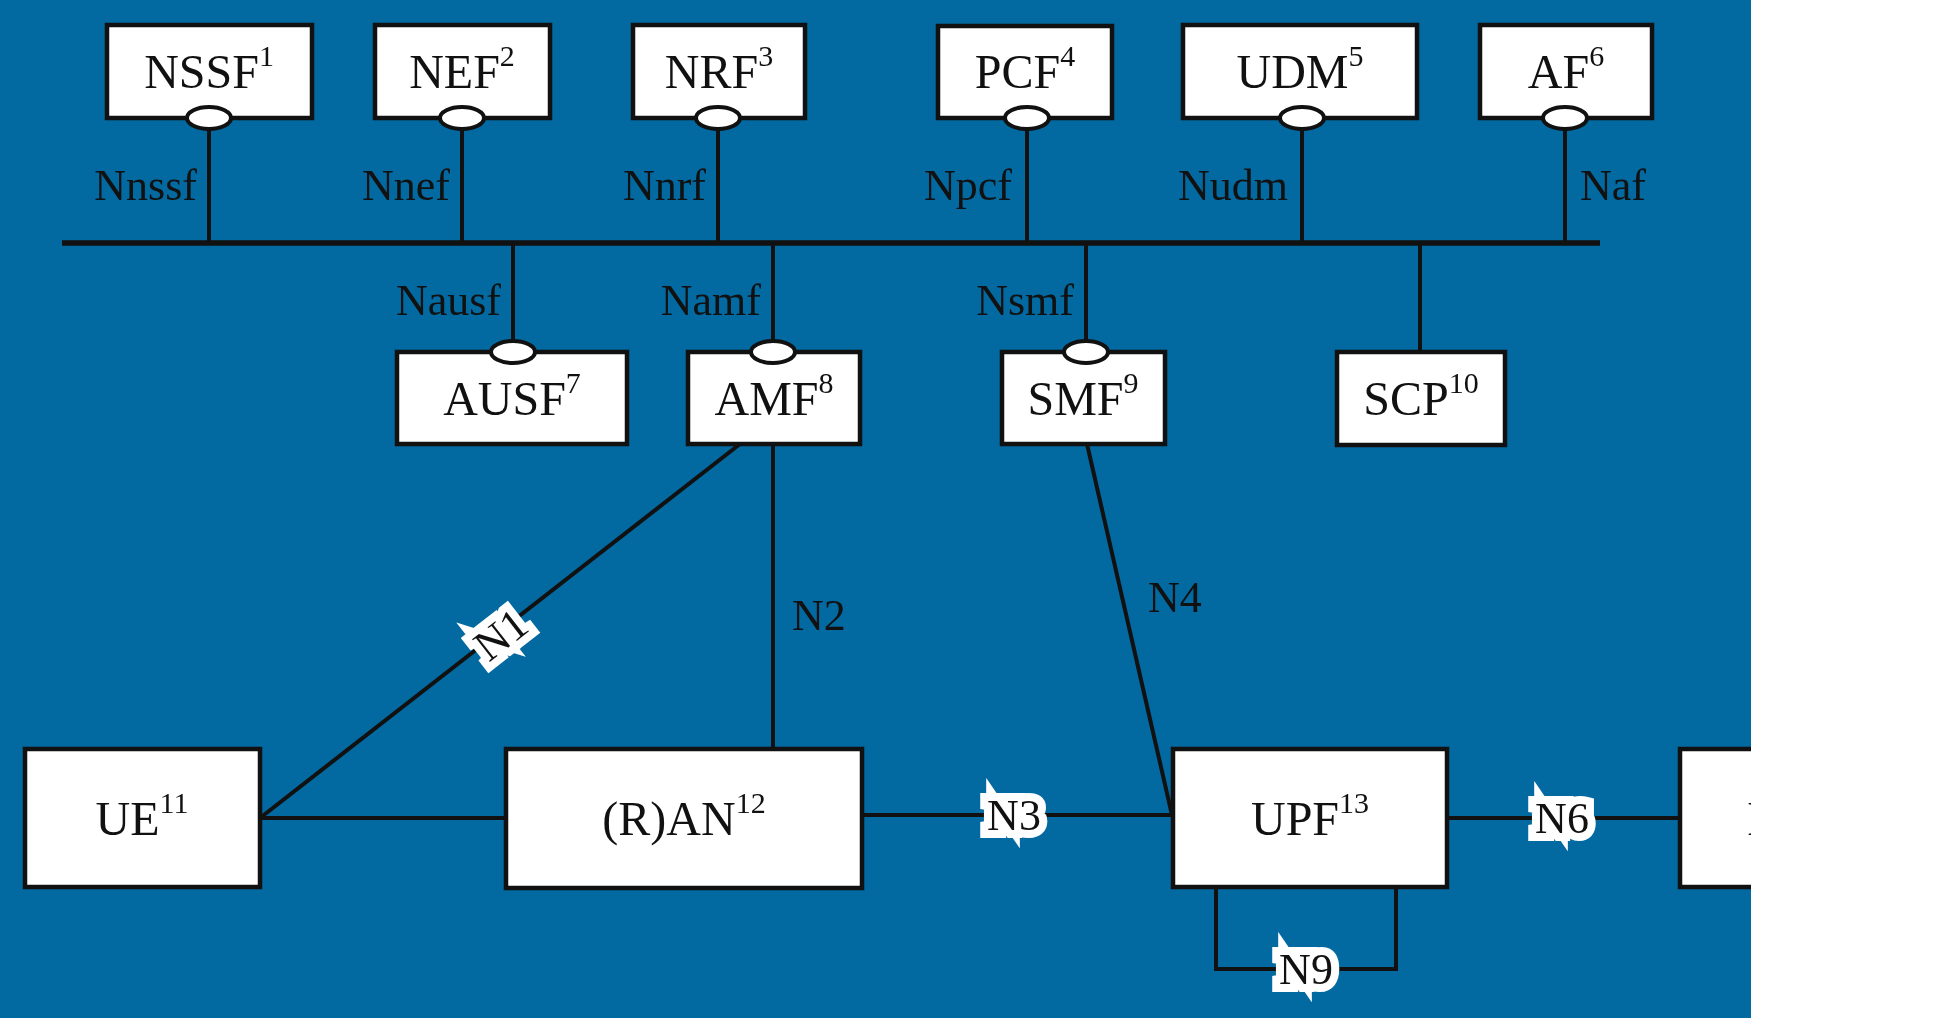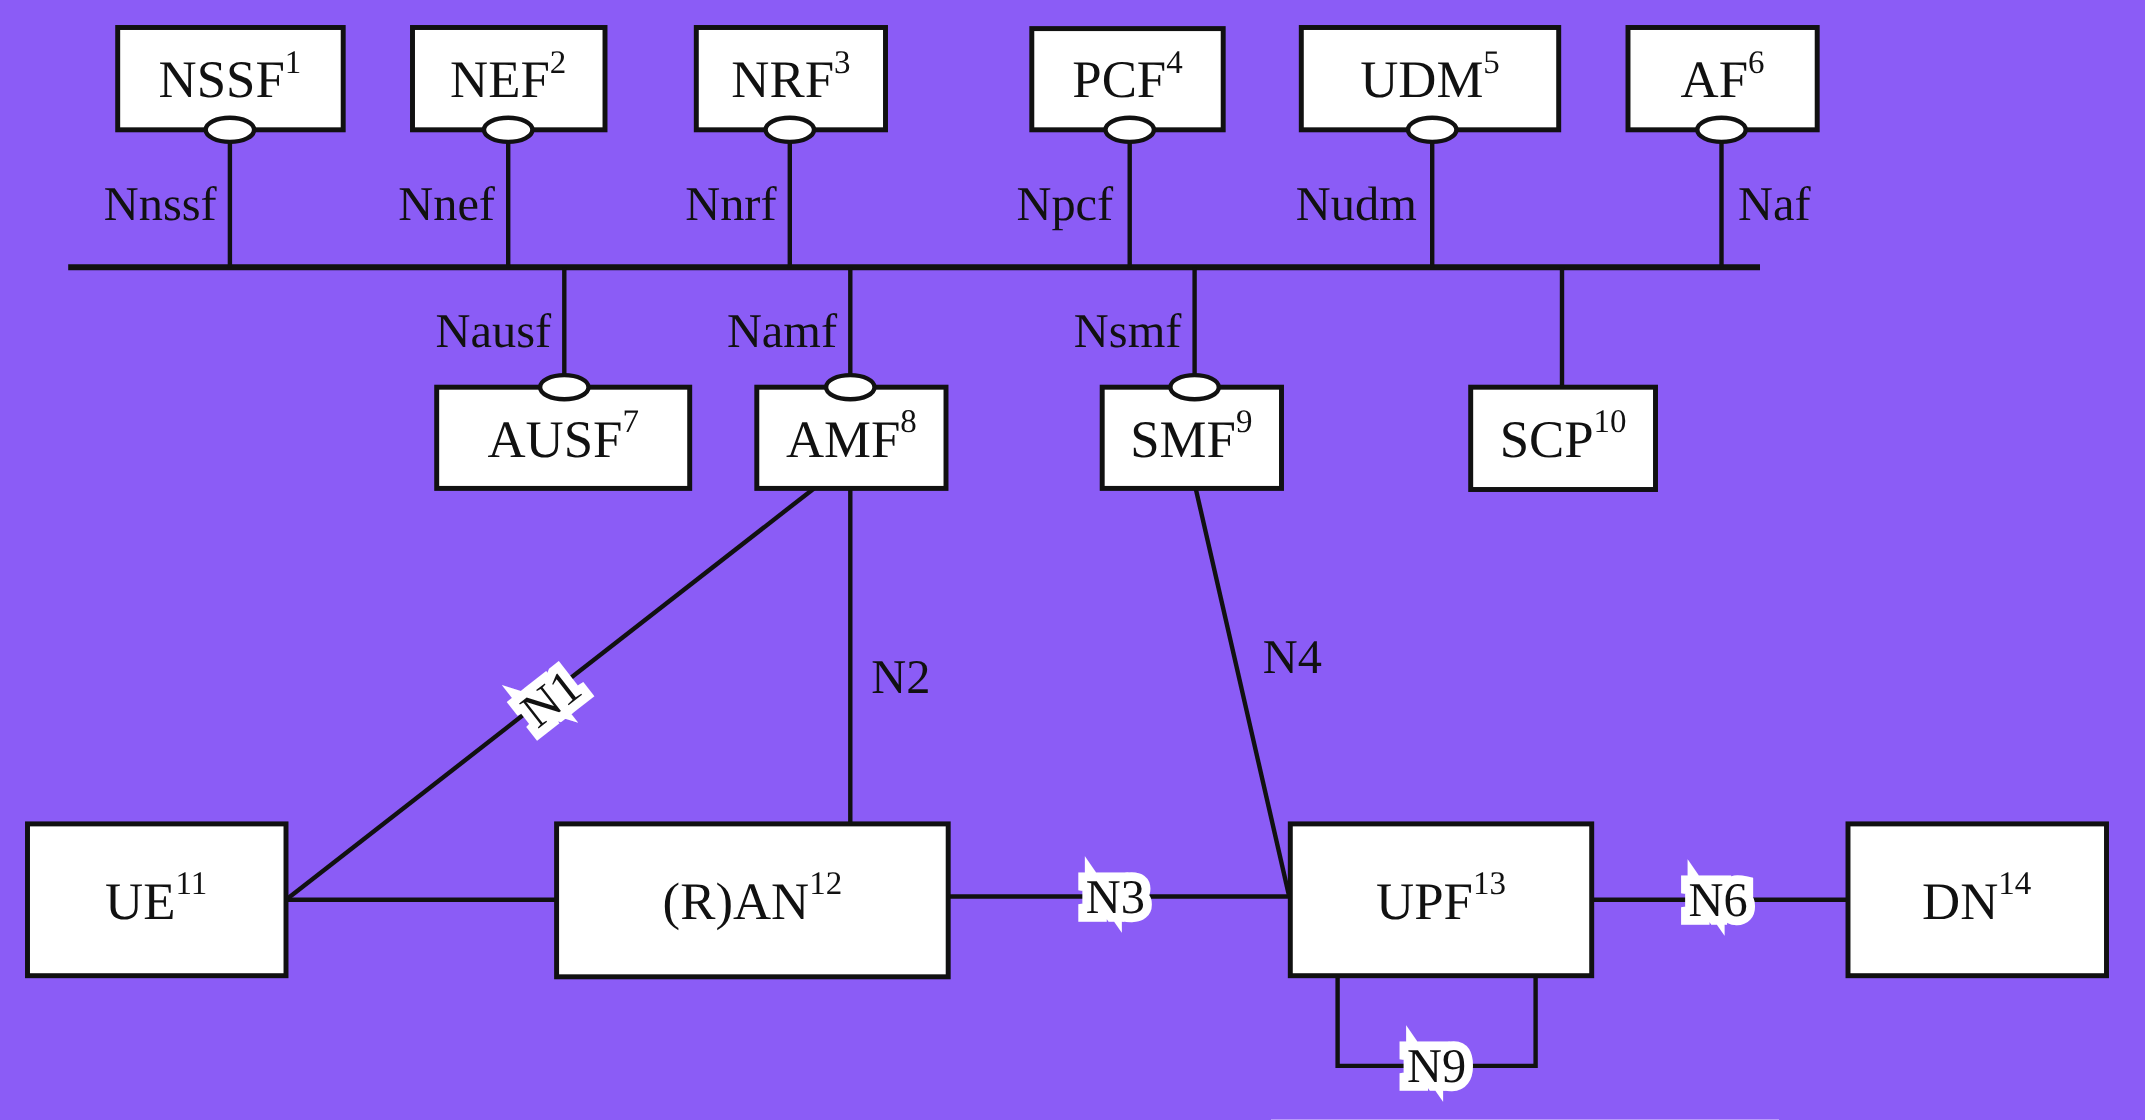--- a/index.html
+++ b/index.html
@@ -1,16 +1,16 @@
 <!DOCTYPE html>
 <html><head>
 <meta charset="utf-8">
 <style>
   html,body{margin:0;padding:0;background:#ffffff;}
-  .stage{width:1950px;height:1018px;background:#8b5cf6;position:relative;overflow:hidden;}
+  .stage{width:1751px;height:1018px;background:#0369a1;position:relative;overflow:hidden;}
   svg{display:block;}
   .box{fill:#ffffff;stroke:#111111;stroke-width:4.5px;}
   .lollipop{fill:#ffffff;stroke:#111111;stroke-width:4px;}
   .link{stroke:#111111;stroke-width:4px;fill:none;}
   .bus{stroke:#111111;stroke-width:5.5px;}
   .node-label{font-family:"Liberation Serif","DejaVu Serif",serif;font-size:48px;fill:#111111;text-anchor:middle;}
   .sup{font-size:30px;}
   .iface-label{font-family:"Liberation Serif","DejaVu Serif",serif;font-size:44px;fill:#111111;}
   .end{text-anchor:end;}
   .mid{text-anchor:middle;}

